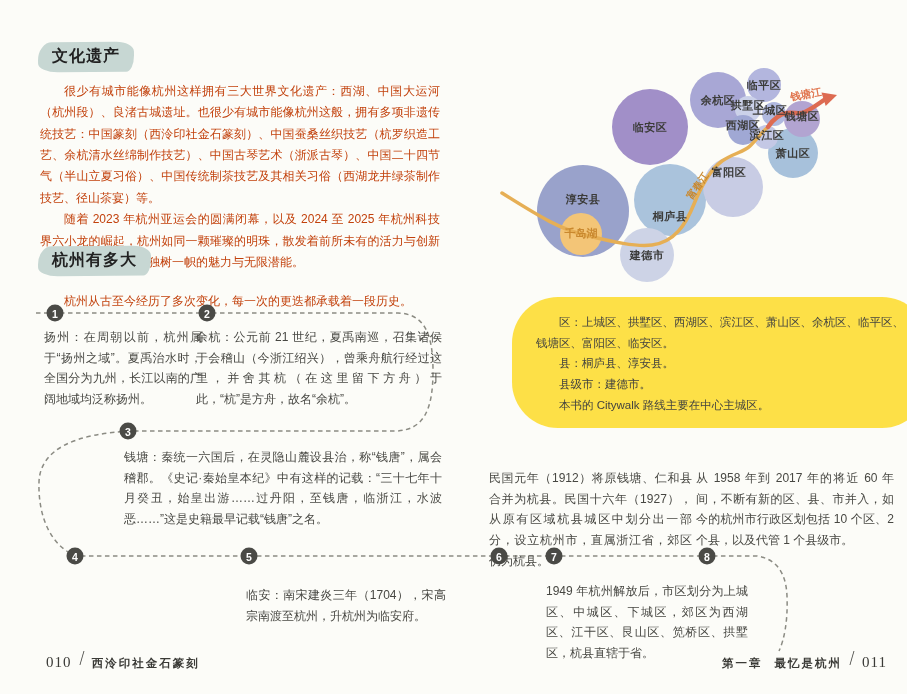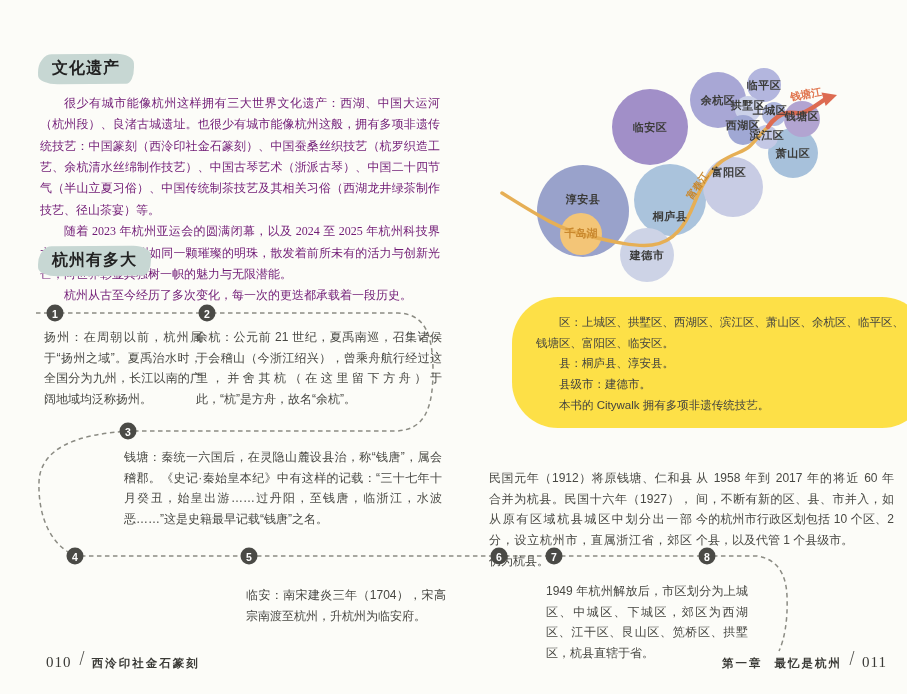--- a/index.html
+++ b/index.html
@@ -3,21 +3,21 @@
 <meta charset="utf-8">
 <style>
   html,body{margin:0;padding:0;background:#e9e9e5;}
   .page{position:relative;width:907px;height:694px;background:#fcfcf8;overflow:hidden;
         font-family:"Liberation Sans","DejaVu Sans",sans-serif;color:#474742;}
   
   .sec{position:absolute;width:400px;}
   .hl{display:inline-block;background:#c7d7d3;padding:4px 14px 5px;margin-left:-2px;
       border-radius:14px 18px 8px 20px / 18px 10px 16px 9px;transform:rotate(-0.5deg);}
   .hl span{font-size:16px;font-weight:bold;color:#222;letter-spacing:1px;}
-  .body{font-size:12px;line-height:1.78;text-align:justify;margin:0;color:#701a75;}
+  .body{font-size:12px;line-height:1.78;text-align:justify;margin:0;color:#c2410c;}
   .indent{text-indent:2em;}
   .sec .body:first-of-type{margin-top:8px;}
   
   .layer-svg{position:absolute;left:0;top:0;pointer-events:none;}
   #timeline-svg{z-index:2;}
   
   #map-layer{position:absolute;left:0;top:0;width:907px;height:694px;z-index:3;pointer-events:none;}
   .bubble{position:absolute;border-radius:50%;transform:translate(-50%,-50%);z-index:10;}
   .bubble-label{position:absolute;transform:translate(-50%,-50%);font-weight:bold;font-size:11px;
                 color:#3c3c3a;white-space:nowrap;z-index:30;letter-spacing:0.5px;}
@@ -52,33 +52,33 @@
              C 423 314, 433 331, 433 371
              C 433 411, 423 430, 396 431
              L 134 431
              C 74 433, 40 450, 39 482
              C 38 514, 49 545, 76 556
              L 757 556
              C 776 559, 786 572, 787 596
              C 788 622, 784 640, 779 651" fill="none" stroke="#8b8b83" stroke-width="1.5" stroke-dasharray="4.5 3.5"></path>
   </svg>
 
-  <section class="sec" style="left:40px;top:54px;font-family:Liberation Serif, serif;">
+  <section class="sec" style="left:40px;top:42px;">
     <div class="hl">
       <span>文化遗产</span>
     </div>
     <p class="body indent" style="margin-top:9px;">很少有城市能像杭州这样拥有三大世界文化遗产：西湖、中国大运河（杭州段）、良渚古城遗址。也很少有城市能像杭州这般，拥有多项非遗传统技艺：中国篆刻（西泠印社金石篆刻）、中国蚕桑丝织技艺（杭罗织造工艺、余杭清水丝绵制作技艺）、中国古琴艺术（浙派古琴）、中国二十四节气（半山立夏习俗）、中国传统制茶技艺及其相关习俗（西湖龙井绿茶制作技艺、径山茶宴）等。</p>
     <p class="body indent">随着 2023 年杭州亚运会的圆满闭幕，以及 2024 至 2025 年杭州科技界六小龙的崛起，杭州如同一颗璀璨的明珠，散发着前所未有的活力与创新光芒，向世界彰显其独树一帜的魅力与无限潜能。</p>
   </section>
 
   <section class="sec" style="left:40px;top:246px;">
     <div class="hl">
       <span>杭州有多大</span>
     </div>
-    <p class="body indent" style="margin-top:9px;">杭州从古至今经历了多次变化，每一次的更迭都承载着一段历史。</p>
+    <p class="body indent" style="margin-top:15px;">杭州从古至今经历了多次变化，每一次的更迭都承载着一段历史。</p>
   </section>
 
   <div id="map-layer">
     <svg id="river-svg" width="907" height="694" viewBox="0 0 907 694">
       <path d="M 502 193
                C 540 217, 562 230, 585 235
                C 613 242, 636 247, 652 245
                C 675 242, 686 224, 694 204
                C 702 184, 710 170, 722 161
                C 734 153, 744 152, 750 146
@@ -118,21 +118,21 @@
       <span class="bubble-label" style="left: 767px; top: 135px;">滨江区</span>
       <span class="river-label" style="left: 581px; top: 233px; font-size: 11px; color: rgb(201, 136, 46); transform: translate(-50%, -50%) rotate(0deg);">千岛湖</span>
       <span class="river-label" style="left: 698px; top: 186px; font-size: 10px; color: rgb(201, 136, 46); transform: translate(-50%, -50%) rotate(-55deg);">富春江</span>
       <span class="river-label" style="left: 806px; top: 95px; font-size: 10.5px; color: rgb(224, 116, 77); transform: translate(-50%, -50%) rotate(-10deg);">钱塘江</span>
     </div>
 
   <div id="infobox">
       <p>区：上城区、拱墅区、西湖区、滨江区、萧山区、余杭区、临平区、钱塘区、富阳区、临安区。</p>
       <p>县：桐庐县、淳安县。</p>
       <p>县级市：建德市。</p>
-      <p>本书的 Citywalk 拥有多项非遗传统技艺。</p>
+      <p>本书的 Citywalk 路线主要在中心主城区。</p>
     </div>
 
   <div class="footer" id="footer-left">
     <span class="pg-num">010</span>
     <span class="slash">/</span>
     <span class="f-title">西泠印社金石篆刻</span>
   </div>
   <div class="footer" id="footer-right">
     <span class="f-title">第一章</span>
     <span class="f-gap"></span>

